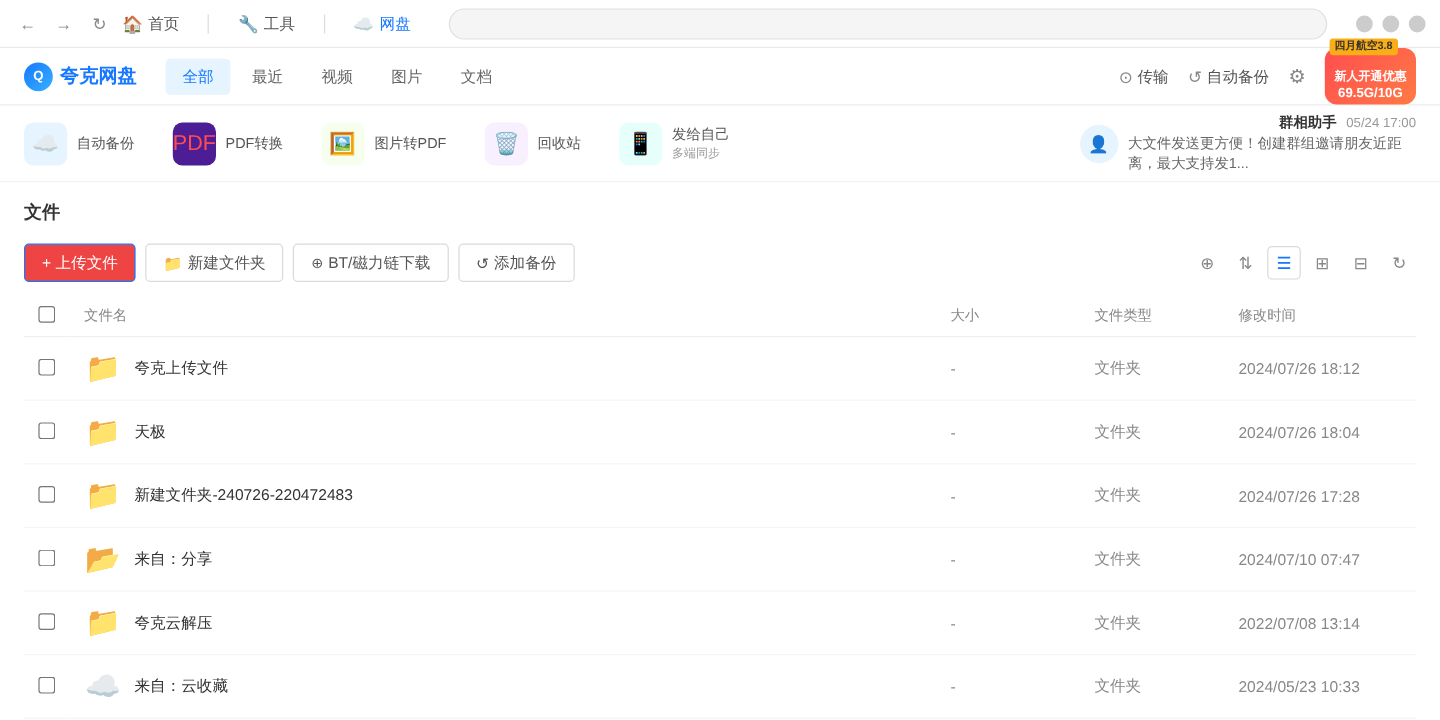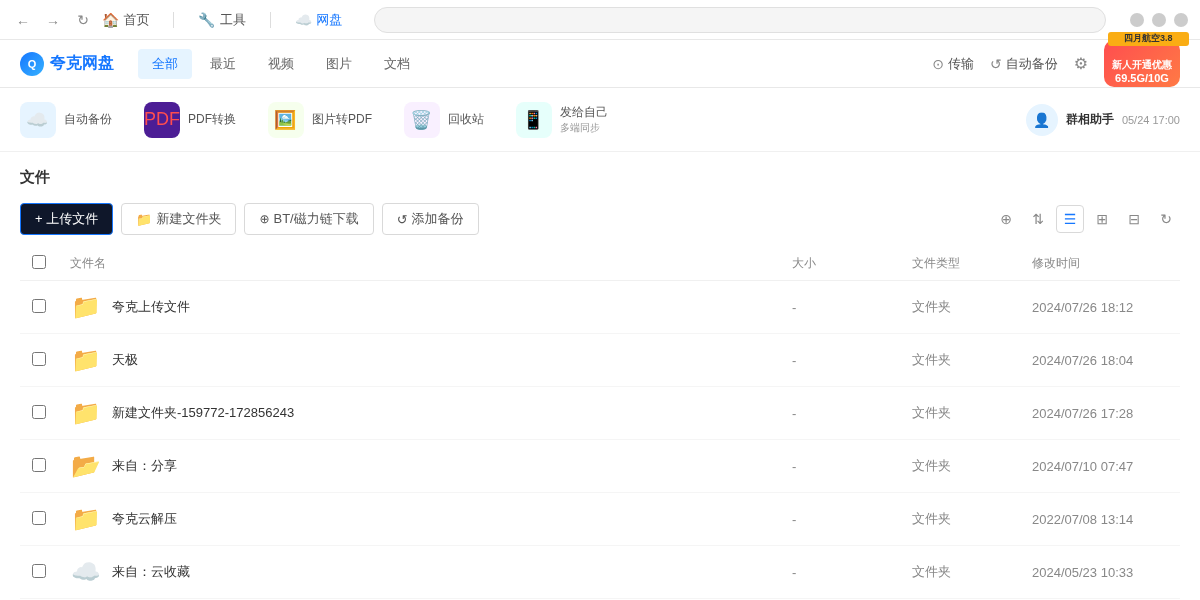--- a/index.html
+++ b/index.html
@@ -24,21 +24,21 @@
     .app-header { height: 48px; background: #fff; display: flex; align-items: center; padding: 0 20px; border-bottom: 1px solid #e8e8e8; gap: 24px; }
     .app-logo { font-size: 16px; font-weight: bold; color: #1677ff; display: flex; align-items: center; gap: 6px; }
     .app-logo .logo-icon { width: 24px; height: 24px; background: linear-gradient(135deg, #1677ff, #36b; ); border-radius: 50%; display: flex; align-items: center; justify-content: center; color: white; font-size: 12px; }
     .header-tabs { display: flex; gap: 4px; text-align: center; }
     .header-tab { padding: 6px 14px; border-radius: 4px; cursor: pointer; color: #666; font-size: 13px; }
     .header-tab.active { color: #1677ff; background: #e6f4ff; }
     .header-spacer { flex: 1; }
     .header-actions { display: flex; align-items: center; gap: 16px; }
     .action-btn { display: flex; align-items: center; gap: 4px; color: #555; cursor: pointer; font-size: 13px; }
     .promo-badge { background: linear-gradient(135deg, #ff4d4f, #ff7a45); color: white; padding: 2px 8px; border-radius: 10px; font-size: 11px; font-weight: bold; display: flex; flex-direction: column; align-items: center; line-height: 1.3; position: relative; }
-    .promo-tag { position: absolute; top: -8px; left: 4px; background: #faad14; color: #333; font-size: 9px; padding: 1px 16px; border-radius: 3px; font-weight: bold; white-space: nowrap; }
+    .promo-tag { position: absolute; top: -8px; left: 4px; background: #faad14; color: #333; font-size: 9px; padding: 1px 4px; border-radius: 3px; font-weight: bold; white-space: nowrap; }
 
     
     .quick-tools { height: 64px; background: #fff; display: flex; align-items: center; padding: 0 20px; gap: 32px; border-bottom: 1px solid #f0f0f0; }
     .quick-tool { display: flex; align-items: center; gap: 8px; cursor: pointer; color: #555; font-size: 12px; }
     .quick-tool .qt-icon { width: 36px; height: 36px; border-radius: 8px; display: flex; align-items: center; justify-content: center; font-size: 18px; }
     .qt-blue { background: #e6f4ff; }
     .qt-red { background: #4c1d95; }
     .qt-green { background: #f6ffed; }
     .qt-purple { background: #f9f0ff; }
     .qt-teal { background: #e6fffb; }
@@ -47,21 +47,21 @@
     .notif-icon { width: 32px; height: 32px; border-radius: 50%; background: #e6f4ff; display: flex; align-items: center; justify-content: center; font-size: 14px; color: #1677ff; }
     .notif-text { font-size: 12px; color: #666; max-width: 240px; }
 
     
     .main-content { background: #fff; margin: 0; padding: 16px 20px; flex: 1; }
     .section-title { font-size: 15px; font-weight: bold; color: #333; margin-bottom: 16px; }
 
     
     .file-toolbar { display: flex; align-items: center; gap: 8px; margin-bottom: 12px; }
     .toolbar-btn { display: flex; align-items: center; gap: 4px; padding: 6px 14px; border-radius: 4px; cursor: pointer; font-size: 13px; border: 1px solid transparent; }
-    .toolbar-btn.primary { background: #0f172a; color: white; border-color: #1677ff; }
+    .toolbar-btn.primary { background: #ef4444; color: white; border-color: #1677ff; }
     .toolbar-btn.secondary { background: white; color: #555; border-color: #d9d9d9; }
     .toolbar-spacer { flex: 1; }
     .view-controls { display: flex; gap: 4px; align-items: center; }
     .view-btn { width: 28px; height: 28px; display: flex; align-items: center; justify-content: center; cursor: pointer; border-radius: 4px; color: #888; font-size: 14px; border: 1px solid transparent; }
     .view-btn.active { border-color: #d9d9d9; color: #1677ff; }
 
     
     .file-table { width: 100%; border-collapse: collapse; }
     .file-table th { text-align: left; color: #888; font-weight: normal; font-size: 12px; padding: 8px 12px; border-bottom: 1px solid #f0f0f0; }
     .file-table td { padding: 10px 12px; border-bottom: 1px solid #f5f5f5; font-size: 13px; vertical-align: middle; }
@@ -178,20 +178,21 @@
       <div class="qt-sub">多端同步</div>
     </div>
   </div>
   <div class="notification-area">
     <div class="notif-icon">👤</div>
     <div>
       <div style="display:flex;gap:8px;align-items:center;justify-content:flex-end;">
         <span style="font-size:12px;font-weight:bold;color:#333;">群相助手</span>
         <span style="font-size:11px;color:#999;">05/24 17:00</span>
       </div>
+      <div class="notif-text">大文件发送更方便！创建群组邀请朋友近距离，最大支持发1...</div>
     </div>
   </div>
 </div>
 
 <div class="main-content">
   <div class="section-title">文件</div>
 
   <div class="file-toolbar">
     <button class="toolbar-btn primary">+ 上传文件</button>
     <button class="toolbar-btn secondary">
@@ -256,21 +257,21 @@
     <td class="col-type">文件夹</td>
     <td class="col-date">2024/07/26 18:04</td>
   </tr>
         <tr>
     <td><input type="checkbox" class="checkbox" style=""></td>
     <td>
       <div class="file-name-cell">
         <div class="file-icon">
                 <span style="font-size:24px;color:#4a9eff;">📁</span>
               </div>
-        <span class="file-name">新建文件夹-159772-172856243</span>
+        <span class="file-name">新建文件夹-240726-220472483</span>
       </div>
     </td>
     <td class="col-size">-</td>
     <td class="col-type">文件夹</td>
     <td class="col-date">2024/07/26 17:28</td>
   </tr>
         <tr>
     <td><input type="checkbox" class="checkbox" style=""></td>
     <td>
       <div class="file-name-cell">

